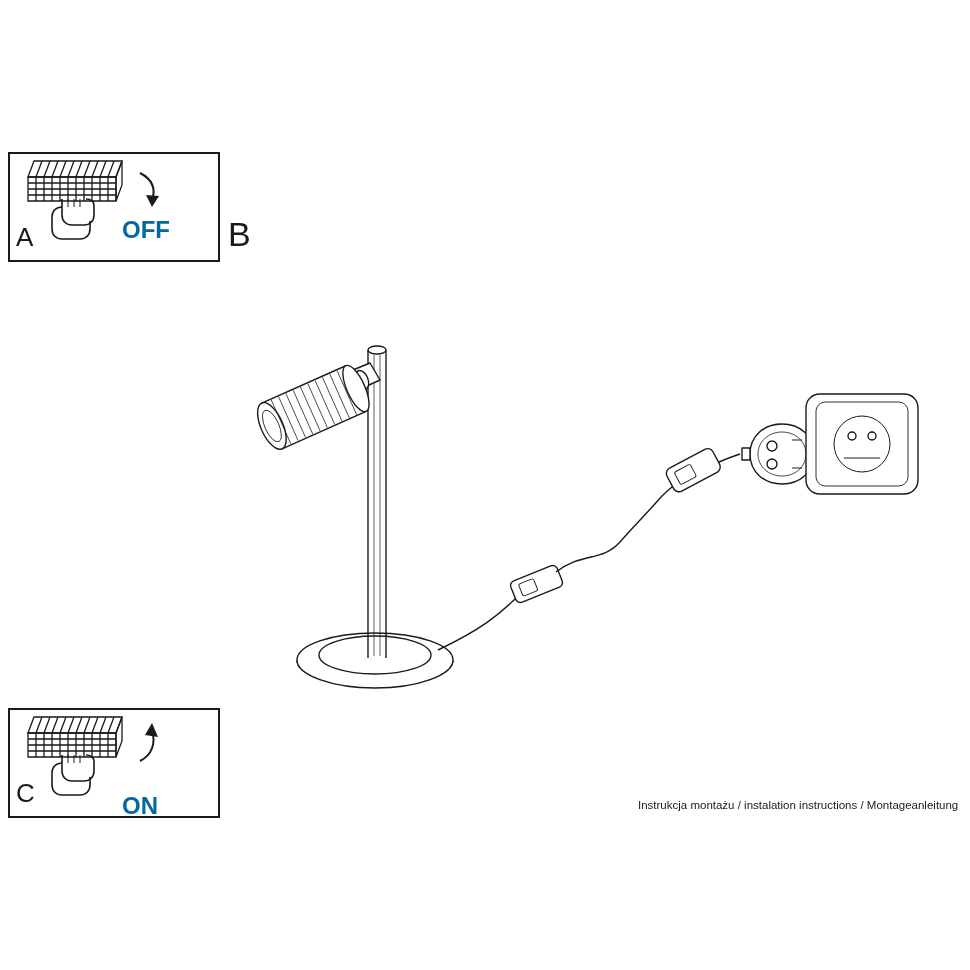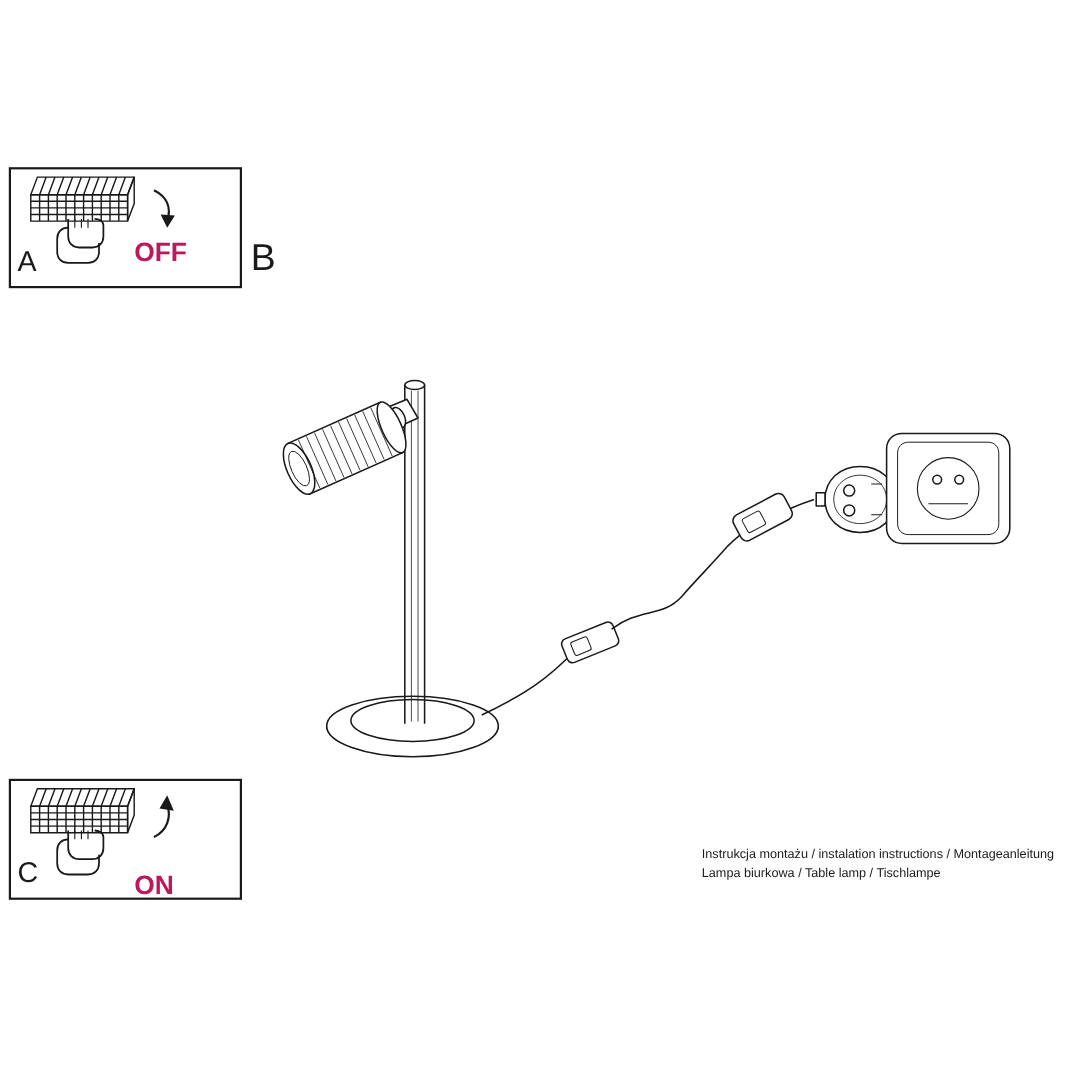--- a/index.html
+++ b/index.html
@@ -43,21 +43,21 @@
     font-family: "Liberation Sans", sans-serif;
   }
   #letter-a { left: 16px; top: 222px; }
   #letter-c { left: 16px; top: 778px; }
   #letter-b { left: 228px; top: 215px; font-size: 34px; }
 
   .state-label {
     position: absolute;
     font-size: 24px;
     font-weight: bold;
-    color: #be185d;
+    color: #0369a1;
   }
   #label-off { left: 122px; top: 216px; }
   #label-on  { left: 122px; top: 792px; }
 
   .switch-svg {
     position: absolute;
   }
   #switch-a { left: 22px; top: 155px; }
   #switch-c { left: 22px; top: 711px; }
 
@@ -70,21 +70,21 @@
   .caption {
     position: absolute;
     left: 638px;
     top: 769px;
     width: 300px;
     font-size: 11.5px;
     line-height: 17px;
     color: #1a1a1a;
     font-family: "Liberation Sans", sans-serif;
   }
-  .caption div { white-space: nowrap; }
+  .caption div { white-space: nowrap; margin-top: 28px; }
 </style>
 </head>
 <body>
 
 <div id="page">
 
   <div class="frame" id="panel-a"></div>
 
   <svg class="switch-svg" id="switch-a" width="190" height="100" viewBox="0 0 190 100">
     <g fill="none" stroke="#1a1a1a" stroke-width="1.3">
@@ -190,16 +190,15 @@
       <path d="M118,50 C130,44 134,32 130,20" stroke-width="2"></path>
       <path d="M130,12 L136,26 L123,24 Z" fill="#1a1a1a" stroke="none"></path>
     </g>
   </svg>
 
   <div class="panel-letter" id="letter-c">C</div>
   <div class="state-label" id="label-on">ON</div>
 
   <div class="caption">
     <div>Instrukcja montażu / instalation instructions / Montageanleitung</div>
-    <div>Lampa biurkowa / Table lamp / Tischlampe</div>
   </div>
 
 </div>
 
 </body></html>

